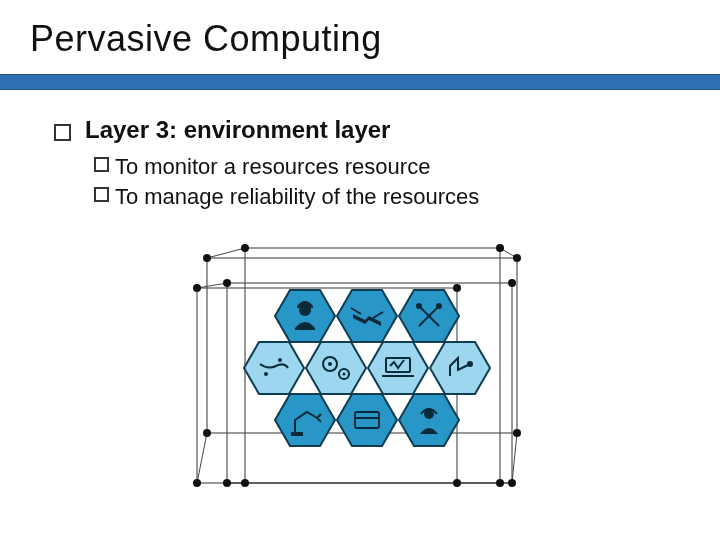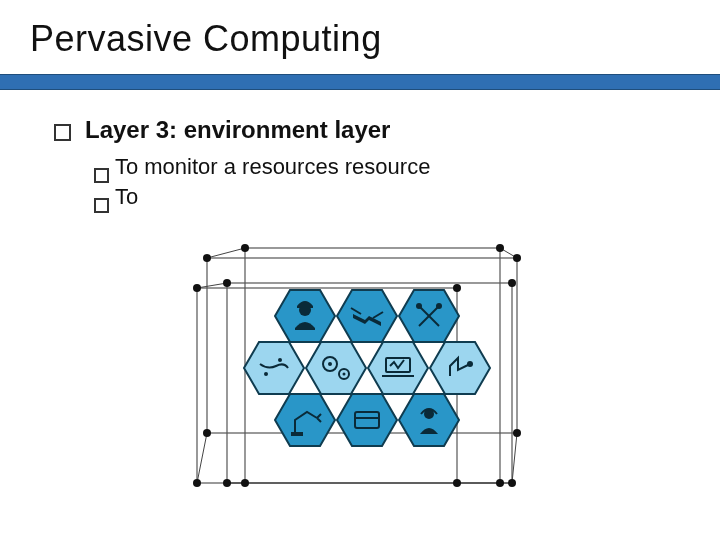--- a/index.html
+++ b/index.html
@@ -47,21 +47,21 @@
     width: 13px;
     height: 13px;
     border: 2px solid #333;
     margin-right: 14px;
     position: relative;
     top: 3px;
     flex: 0 0 auto;
   }
   .l2 {
     display: flex;
-    align-items: flex-end;
+    align-items: flex-start;
     font-size: 22px;
     font-weight: 400;
     margin-left: 40px;
     margin-top: 4px;
   }
   .l2 .bullet-box-sm {
     width: 11px;
     height: 11px;
     border: 2px solid #333;
     margin-right: 6px;
@@ -124,20 +124,21 @@
 
     <div class="l2">
       <span class="bullet-box-sm"></span>
       <span class="prefix">To</span>
       <span>monitor a resources resource</span>
     </div>
 
     <div class="l2">
       <span class="bullet-box-sm"></span>
       <span class="prefix">To</span>
+      <span>manage reliability of the resources</span>
     </div>
 
     <div class="figure">
       <svg viewBox="0 0 400 290">
 
         <g>
           <rect class="rect-frame" x="40" y="30" width="310" height="175"></rect>
           <rect class="rect-frame" x="60" y="55" width="285" height="200"></rect>
           <rect class="rect-frame" x="30" y="60" width="260" height="195"></rect>
           <rect class="rect-frame" x="78" y="20" width="255" height="235"></rect>

